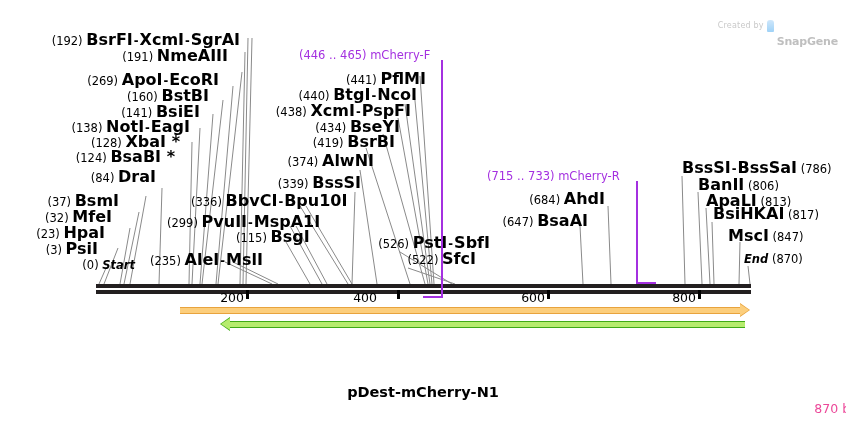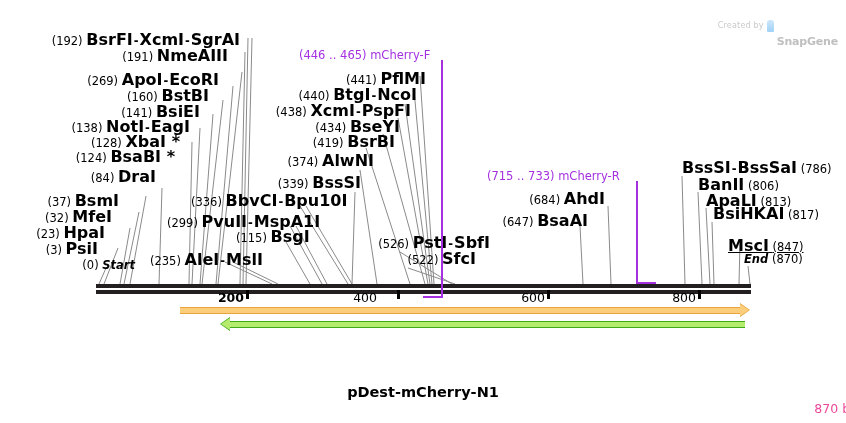--- a/index.html
+++ b/index.html
@@ -418,35 +418,35 @@
   <div class="label-row" style="left:706px; top:195px;">
     <span class="ename">ApaLI</span>
     <span class="pos">(813)</span>
   </div>
 
   <div class="label-row" style="left:713px; top:208px;">
     <span class="ename">BsiHKAI</span>
     <span class="pos">(817)</span>
   </div>
 
-  <div class="label-row" style="left:728px; top:240px;text-decoration:underline;">
+  <div class="label-row" style="left:728px; top:230px;">
     <span class="ename">MscI</span>
     <span class="pos">(847)</span>
   </div>
 
   <div class="label-row" style="left:744px; top:253px;">
     <span class="terminus">End</span>
     <span class="pos">(870)</span>
   </div>
 
   <div class="ruler-line" style="left:96px; top:284px; width:655px; height:4px;"></div>
   <div class="ruler-line" style="left:96px; top:290px; width:655px; height:4px;"></div>
 
   <div class="tick-mark" style="left:246px; top:290px; height:9px;"></div>
-  <div class="tick-num" style="left:244px; top:290px;font-weight:bold;">200</div>
+  <div class="tick-num" style="left:244px; top:290px;">200</div>
 
   <div class="tick-mark" style="left:397px; top:290px; height:9px;"></div>
   <div class="tick-num" style="left:377px; top:290px;">400</div>
 
   <div class="tick-mark" style="left:547px; top:290px; height:9px;"></div>
   <div class="tick-num" style="left:545px; top:290px;">600</div>
 
   <div class="tick-mark" style="left:698px; top:290px; height:9px;"></div>
   <div class="tick-num" style="left:696px; top:290px;">800</div>
 

